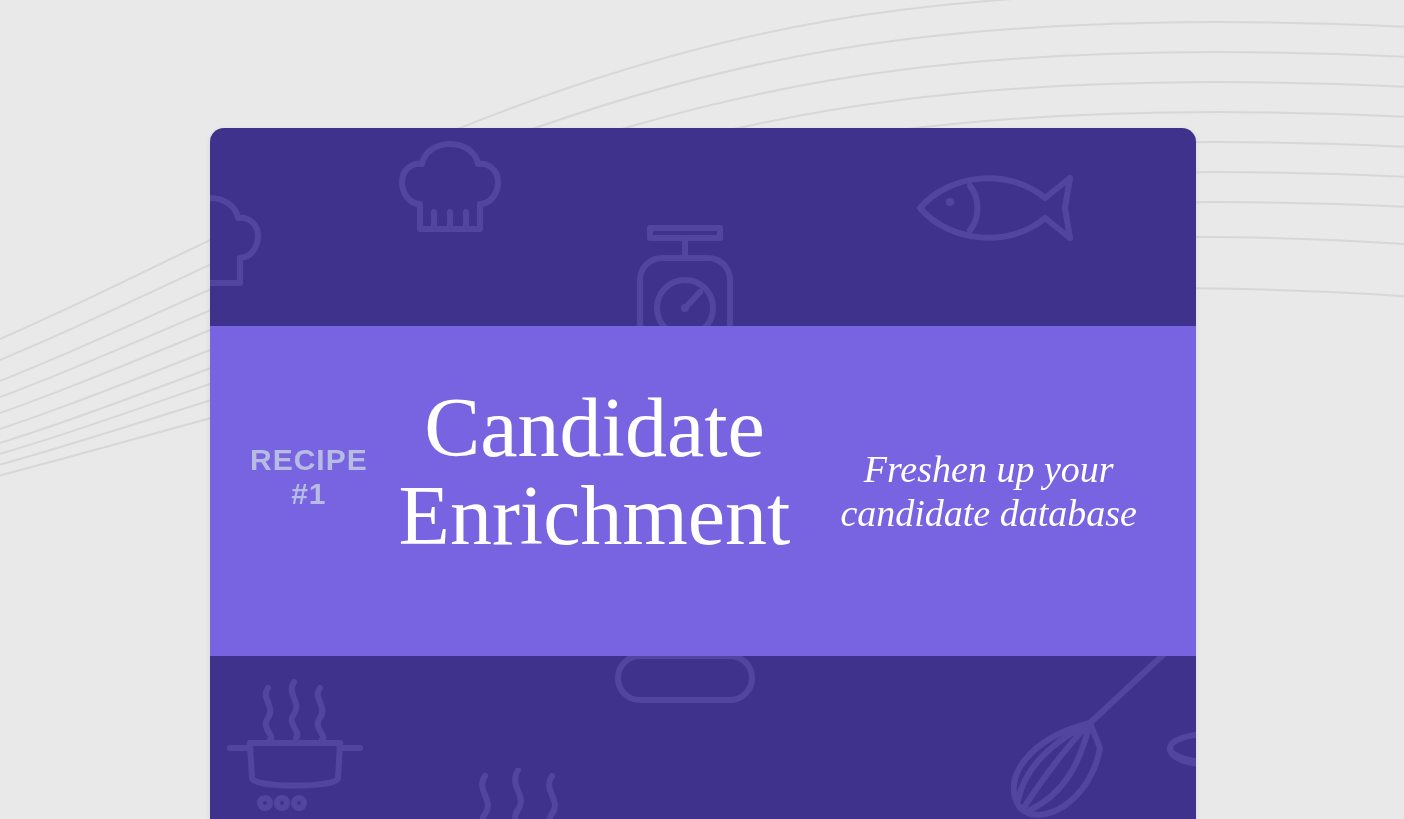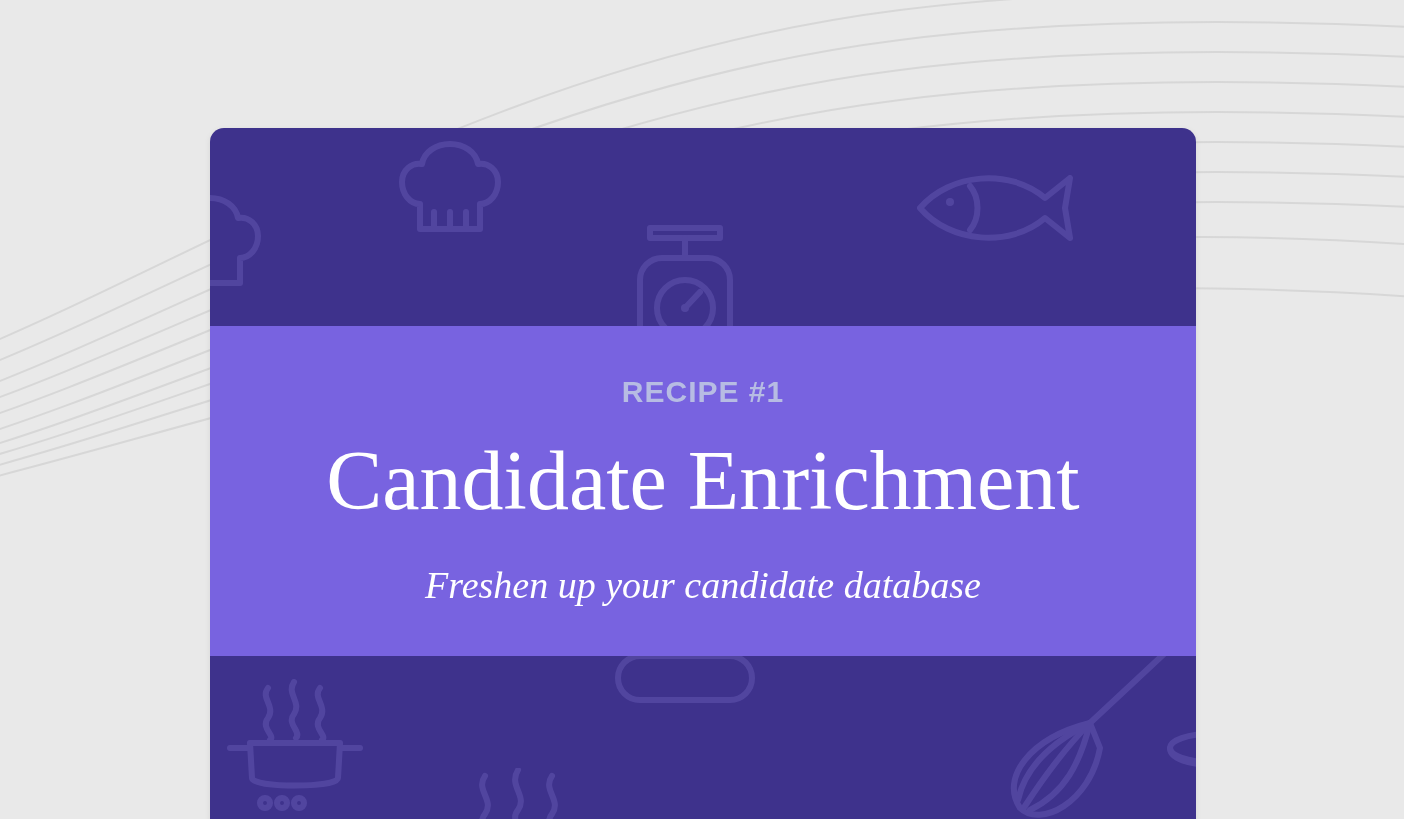--- a/index.html
+++ b/index.html
@@ -43,21 +43,20 @@
 
   
   .band {
     position: absolute;
     left: 0;
     right: 0;
     top: 198px;
     height: 330px;
     background: #7863e0;
     display: flex;
-    flex-direction: column;
     align-items: center;
     justify-content: center;
     text-align: center;
     padding: 0 40px;
   }
 
   .recipe-label {
     font-family: -apple-system, "Helvetica Neue", Arial, sans-serif;
     font-weight: 800;
     font-size: 30px;

